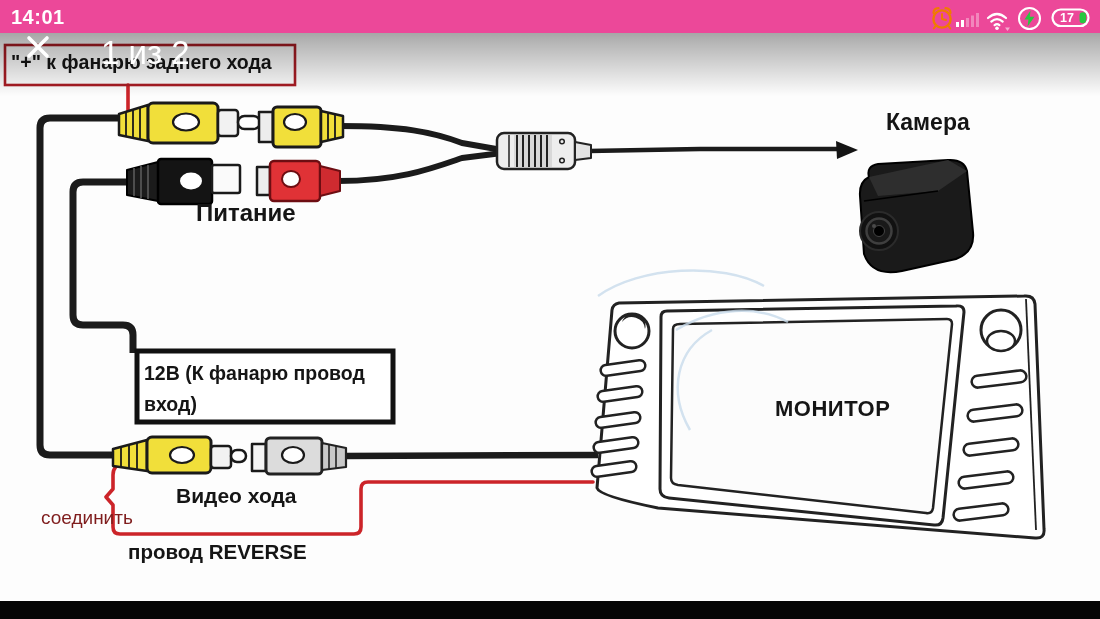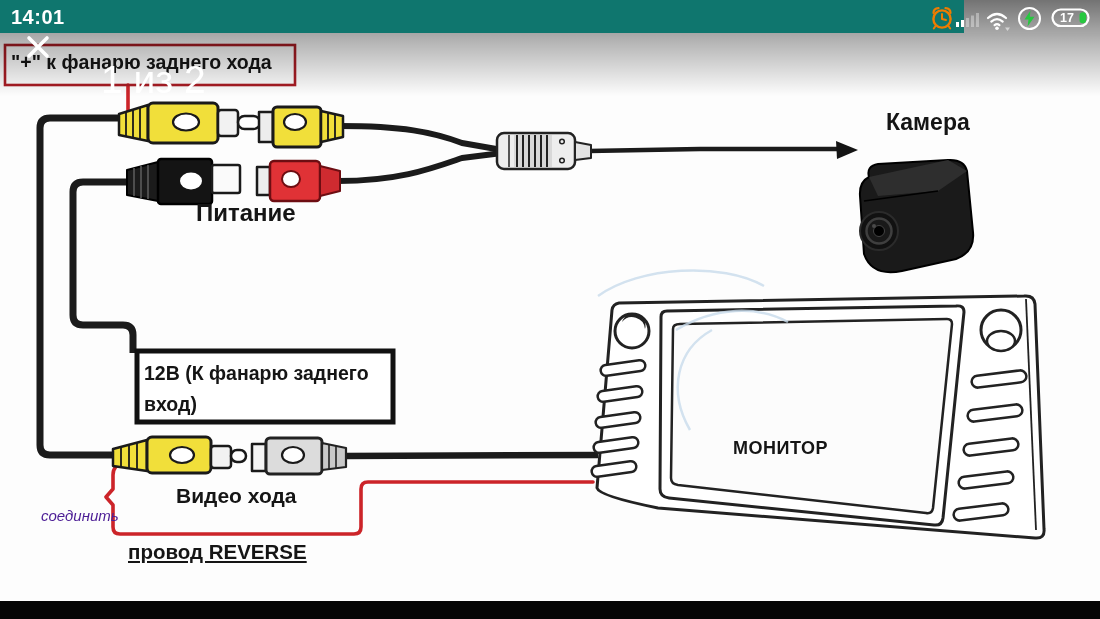--- a/index.html
+++ b/index.html
@@ -1,27 +1,27 @@
 <!DOCTYPE html>
 <html><head>
 <meta charset="utf-8">
 <style>
   html,body{margin:0;padding:0;background:#222;}
   .phone{position:relative;width:1100px;height:619px;background:#fff;overflow:hidden;
          font-family:"Liberation Sans","DejaVu Sans",sans-serif;}
-  .status-bar{position:absolute;left:0;top:0;width:964px;height:33px;background:#0f766e;z-index:40;}
+  .status-bar{position:absolute;left:0;top:0;width:1100px;height:33px;background:#ec4899;z-index:40;}
   .time{position:absolute;left:11px;top:6px;color:#fff;font-size:20px;font-weight:bold;letter-spacing:.5px;}
   .sicon{position:absolute;top:0;}
   .image-area{position:absolute;left:0;top:33px;width:1100px;height:568px;background:#fdfdfd;}
   .diagram-svg{position:absolute;left:0;top:-33px;width:1100px;height:619px;}
   .lbl{position:absolute;color:#151515;font-weight:bold;white-space:nowrap;z-index:5;}
   .overlay-grad{position:absolute;left:0;top:0;width:1100px;height:96px;z-index:20;pointer-events:none;
       background:linear-gradient(180deg,rgba(0,0,0,.55) 0%,rgba(0,0,0,.28) 45%,rgba(0,0,0,0) 100%);}
   .close-btn{position:absolute;left:24px;top:33px;width:28px;height:28px;z-index:30;cursor:pointer;}
-  .counter{position:absolute;left:101px;top:34px;z-index:30;color:#fff;font-size:39px;font-weight:400;margin-top:24px;}
+  .counter{position:absolute;left:101px;top:34px;z-index:30;color:#fff;font-size:33px;font-weight:400;}
   .nav-bar{position:absolute;left:0;top:601px;width:1100px;height:18px;background:#050505;z-index:40;}
 </style>
 </head>
 <body>
 
 <div class="phone">
 
   <div class="status-bar">
     <div class="time">14:01</div>
 
@@ -181,28 +181,28 @@
       <g fill="none" stroke="#c9dcec" stroke-width="2.5" opacity=".8">
         <path d="M 598,296 C 640,266 722,262 764,286"></path>
         <path d="M 676,330 C 716,306 758,306 788,322"></path>
         <path d="M 690,430 C 668,392 676,350 712,330"></path>
       </g>
     </svg>
 
     <div class="lbl" style="left:11px;top:18px;font-size:19.5px;">"+" к фанарю заднего хода</div>
     <div class="lbl" style="left:196px;top:166px;font-size:24px;">Питание</div>
     <div style="position:absolute;left:144px;top:325px;width:246px;font-size:19.5px;font-weight:bold;line-height:31px;color:#151515;">
-      <div>12В (К фанарю заднего</div>
+      <div>12В (К фанарю провод</div>
       <div>вход)</div>
     </div>
     <div class="lbl" style="left:176px;top:451px;font-size:21px;">Видео хода</div>
-    <div class="lbl" style="left:41px;top:474px;font-size:15px;font-weight:400;color:#4c1d95;font-style:italic;">соединить</div>
-    <div class="lbl" style="left:128px;top:507px;font-size:20.5px;text-decoration:underline;">провод REVERSE</div>
+    <div class="lbl" style="left:41px;top:474px;font-size:19px;font-weight:400;color:#7f1d1d;">соединить</div>
+    <div class="lbl" style="left:128px;top:507px;font-size:20.5px;">провод REVERSE</div>
     <div class="lbl" style="left:886px;top:76px;font-size:23px;text-align:right;">Камера</div>
-    <div class="lbl" style="left:733px;top:363px;font-size:18px;letter-spacing:.5px;margin-top:42px;">МОНИТОР</div>
+    <div class="lbl" style="left:775px;top:363px;font-size:22px;letter-spacing:.5px;">МОНИТОР</div>
   </div>
 
   <div class="overlay-grad"></div>
 
   <svg class="close-btn" viewBox="0 0 28 28">
     <path d="M 5,5 L 23,23 M 23,5 L 5,23" stroke="#fff" stroke-width="3.6" stroke-linecap="round"></path>
   </svg>
   <div class="counter">1 из 2</div>
 
   <div class="nav-bar"></div>

